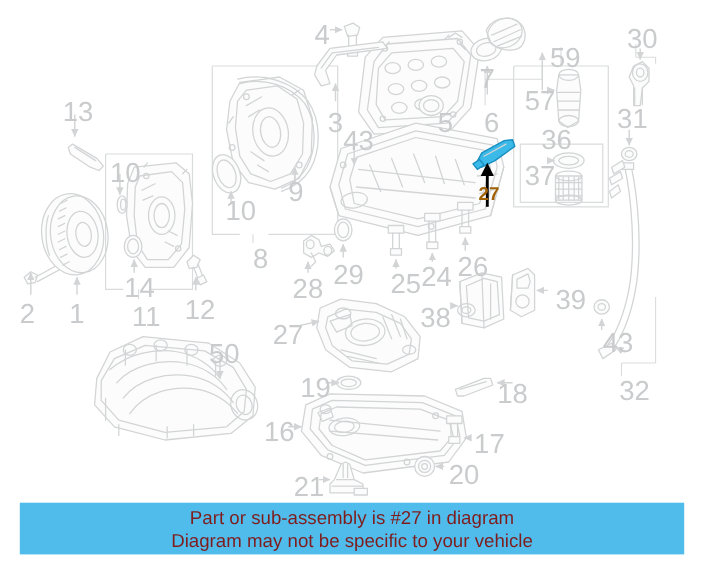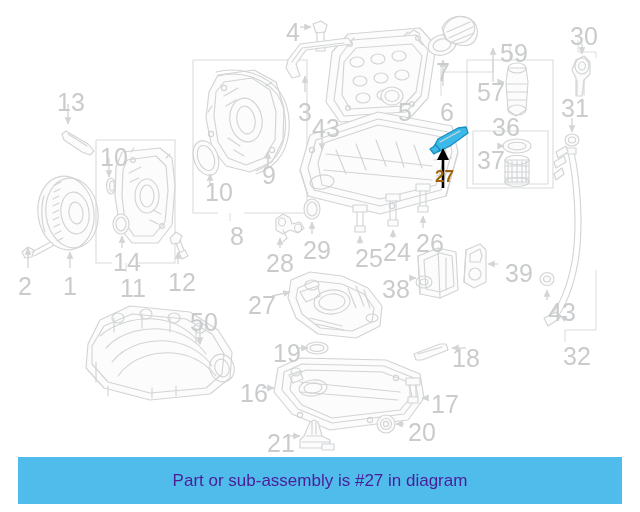--- a/index.html
+++ b/index.html
@@ -53,21 +53,21 @@
     top: 457px;
     width: 604px;
     height: 47px;
     background: #4fbcec;
     display: flex;
     flex-direction: column;
     align-items: center;
     justify-content: center;
   }
   #banner .bline {
-    color: #4c1d95;
+    color: #7f1d1d;
     font-family: "Liberation Sans", sans-serif;
     font-size: 17px;
     line-height: 21px;
     text-align: center;
     white-space: nowrap;
   }
 </style>
 </head>
 <body>
 
@@ -497,15 +497,16 @@
     <div class="callout" style="left:492px;top:115px">36</div>
     <div class="callout" style="left:477px;top:148px">37</div>
     <div class="callout" style="left:382px;top:277px">38</div>
     <div class="callout" style="left:505px;top:261px">39</div>
     <div class="callout" style="left:190px;top:310px">50</div>
 
   </div>
 
   <div id="banner">
     <div class="bline">Part or sub-assembly is #27 in diagram</div>
+    <div class="bline">Diagram may not be specific to your vehicle</div>
   </div>
 
 </div>
 
 </body></html>

